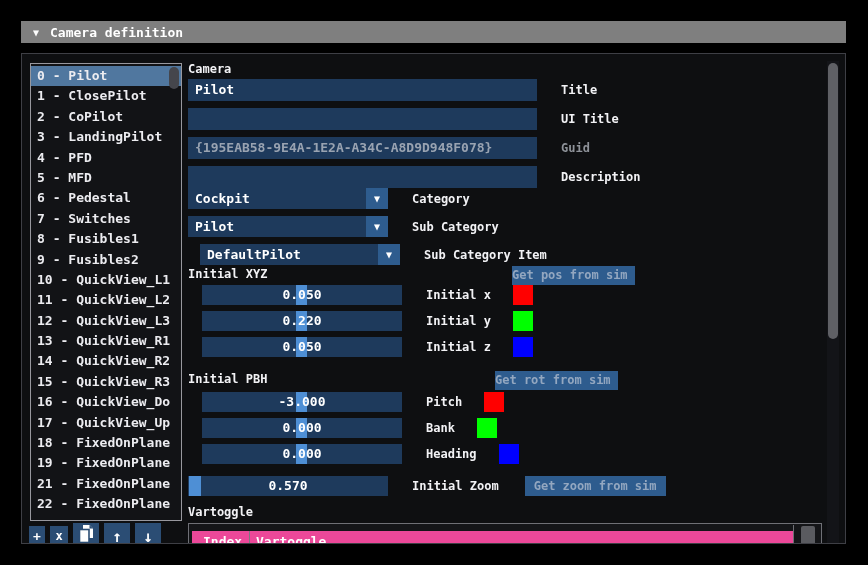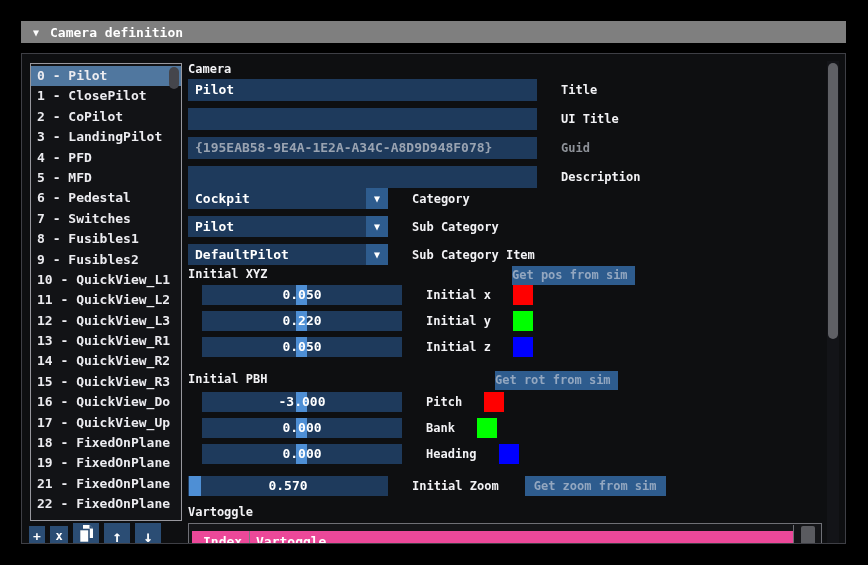--- a/index.html
+++ b/index.html
@@ -170,21 +170,21 @@
         </div>
         <div class="lbl side">Category</div>
       </div>
       <div class="row" style="top:162px; left:0;">
         <div class="dd">
           <div class="val">Pilot</div>
           <div class="arrow">▼</div>
         </div>
         <div class="lbl side">Sub Category</div>
       </div>
-      <div class="row" style="top:190px; left:0;">
+      <div class="row" style="top:190px; left:12px;">
         <div class="dd">
           <div class="val">DefaultPilot</div>
           <div class="arrow">▼</div>
         </div>
         <div class="lbl side">Sub Category Item</div>
       </div>
 
       <div class="row" style="top:210px; left:0; width:657px; height:20px;">
         <div class="lbl">Initial XYZ</div>
         <div class="simbtn" style="left:324px; top:2px;">Get pos from sim</div>

